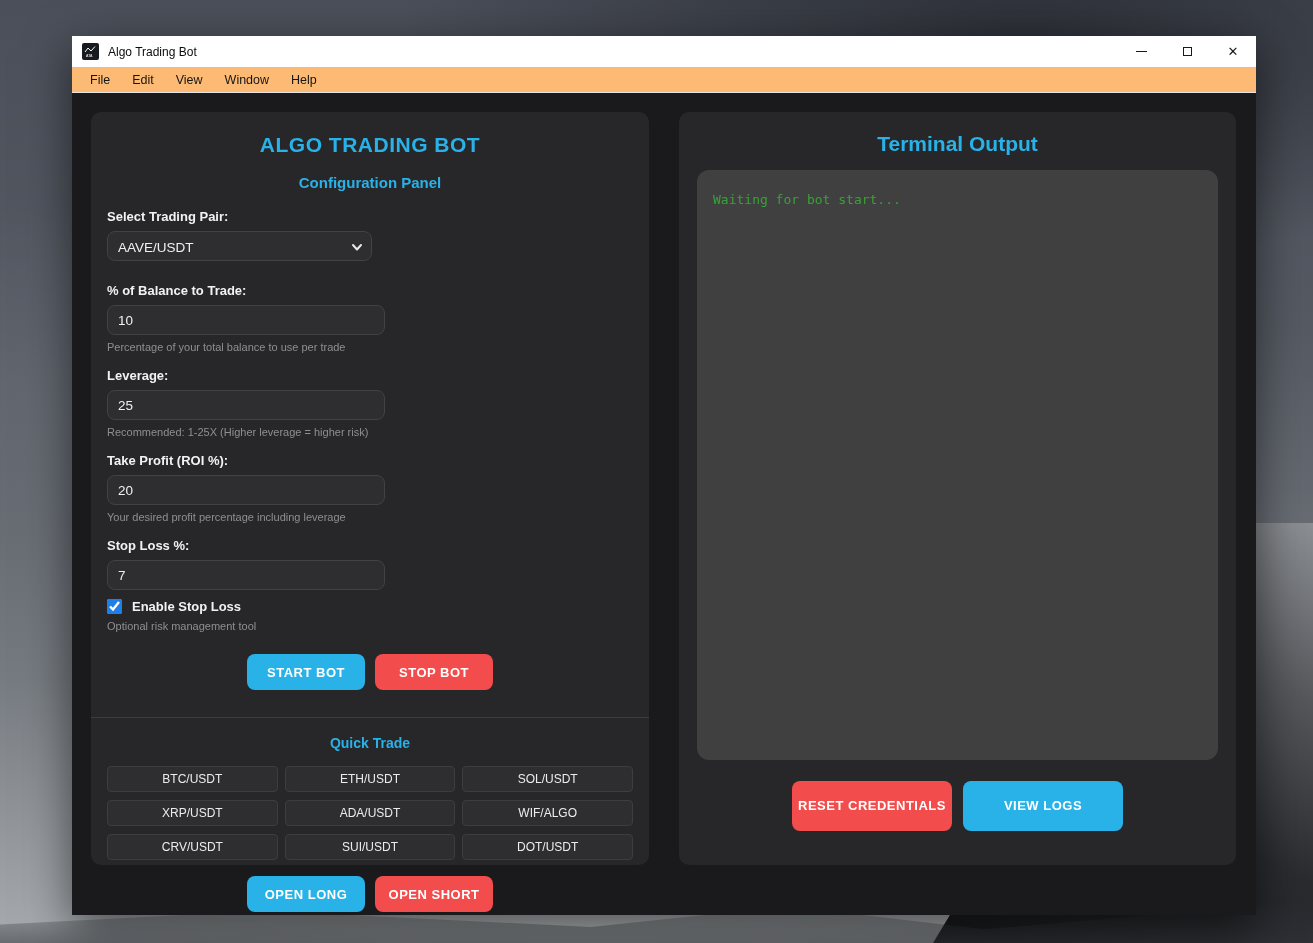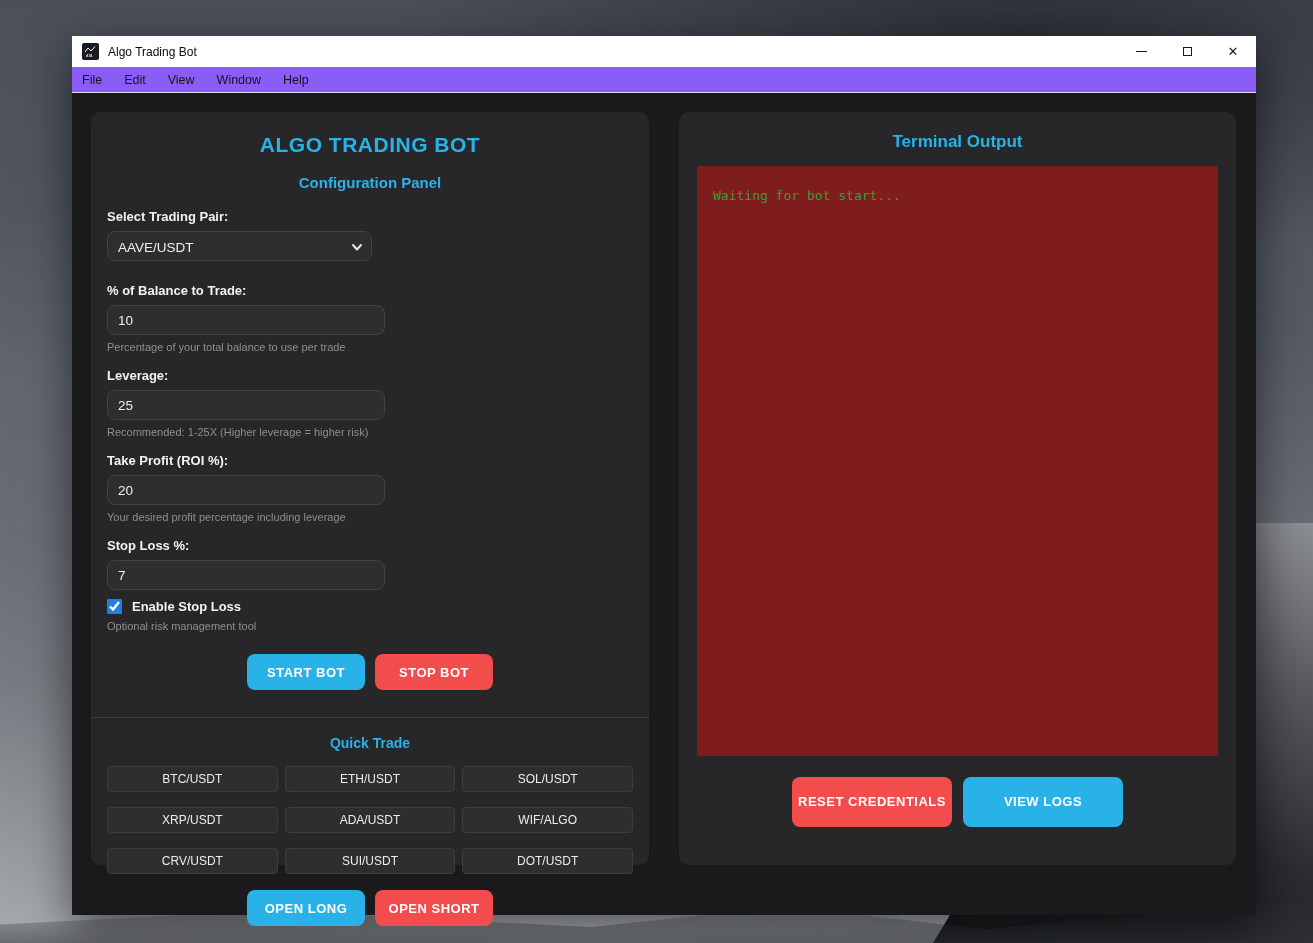--- a/index.html
+++ b/index.html
@@ -39,22 +39,22 @@
   .app-icon { width:17px; height:17px; background:#171a1f; border-radius:2px;
     display:flex; align-items:center; justify-content:center; margin-right:9px; }
   .app-icon svg { display:block; }
   .titlebar-title { font-size:12px; color:#0b0b0b; }
   .titlebar-controls { margin-left:auto; display:flex; height:100%; }
   .tb-btn { width:46px; height:100%; display:flex; align-items:center; justify-content:center;
     color:#1a1a1a; font-size:13px; cursor:default; }
   .tb-btn .max-box { width:9px; height:9px; border:1px solid #1a1a1a; display:block; }
   .tb-btn .min-line { width:11px; height:1px; background:#1a1a1a; display:block; }
   .menubar {
-    height:26px; background:#8b5cf6; display:flex; align-items:center;
-    padding-left:0; gap:2px; flex:none; border-bottom:1px solid #e4e4e4;
+    height:26px; background:#fdba74; display:flex; align-items:center;
+    padding-left:8px; gap:2px; flex:none; border-bottom:1px solid #e4e4e4;
   }
   .menu-item { font-size:12.5px; color:#151515; padding:3px 10px; }
 
   .app-body {
     flex:1; background:#1a1a1c; position:relative;
   }
 
   .panel {
     position:absolute; top:19px; height:753px; background:#272729; border-radius:10px;
   }
@@ -84,27 +84,27 @@
 
   .btn { border:none; border-radius:8px; color:#ffffff; font-weight:bold;
     font-size:13px; letter-spacing:0.5px; font-family:"Liberation Sans", sans-serif; cursor:pointer; }
   .btn-cyan { background:var(--accent); }
   .btn-red  { background:var(--danger); }
   .action-row { display:flex; justify-content:center; gap:10px; margin-top:22px; }
   .action-row .btn { width:118px; height:36px; }
 
   .divider { border-top:1px solid #3c3c3f; margin:27px 0 0 0; }
   .quick-title { color:var(--accent); font-size:14px; font-weight:bold; text-align:center; margin-top:17px; }
-  .pair-grid { display:grid; grid-template-columns:repeat(3,1fr); gap:15px 7px; padding:0 16px; margin-top:15px; }
+  .pair-grid { display:grid; grid-template-columns:repeat(3,1fr); gap:8px 7px; padding:0 16px; margin-top:15px; }
   .pair-btn { background:#2e2e30; border:1px solid #3d3d40; border-radius:4px; height:26px;
     color:#ececec; font-size:12px; font-family:"Liberation Sans", sans-serif; cursor:pointer; }
 
-  .rp-title { color:var(--accent); font-size:17px; font-weight:bold; text-align:center; margin-top:20px; }
+  .rp-title { color:var(--accent); font-size:21px; font-weight:bold; text-align:center; margin-top:20px; }
   .terminal {
-    margin:14px 18px 0 18px; height:590px; background:#7f1d1d; border-radius:3px;
+    margin:14px 18px 0 18px; height:590px; background:#404040; border-radius:12px;
     padding:20px 16px; overflow:hidden;
   }
   .terminal-text { color:#36a336; font-family:"DejaVu Sans Mono", monospace; font-size:13px; }
   .rp-buttons { display:flex; justify-content:center; gap:11px; margin-top:21px; }
   .rp-buttons .btn { width:160px; height:50px; line-height:1.35; }
 
   :root { --accent:#29b2e8; --danger:#f34c4c; }
 </style>
 </head>
 <body>

